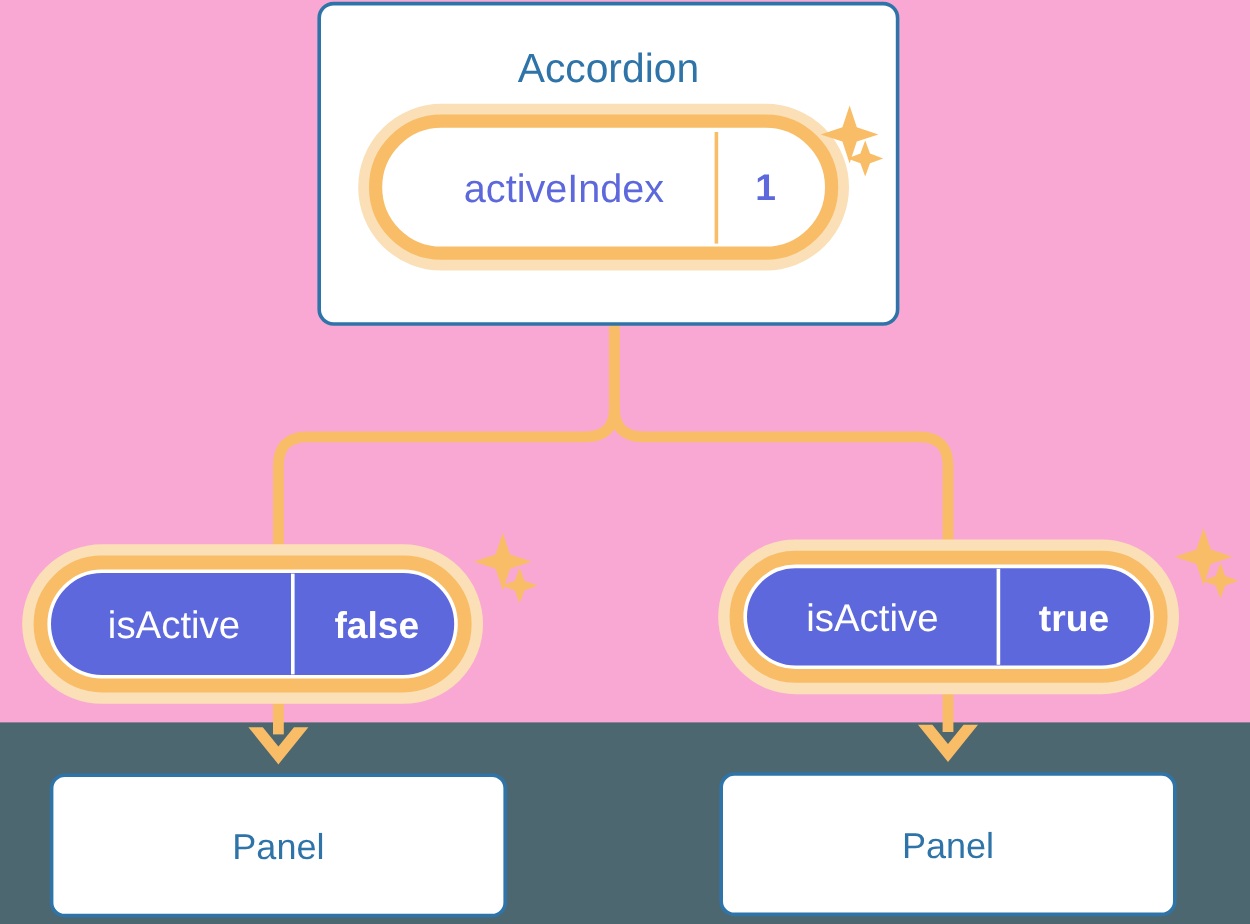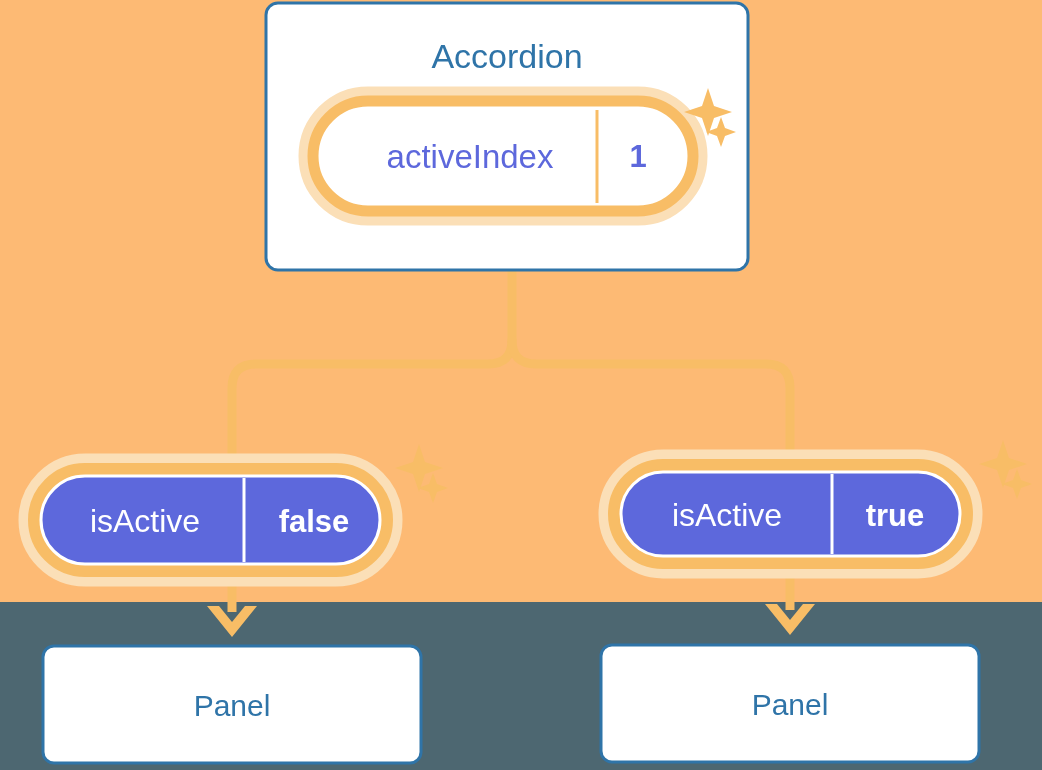--- a/index.html
+++ b/index.html
@@ -10,21 +10,21 @@
   body {
     width: 1042px;
     height: 770px;
     font-family: "Liberation Sans", sans-serif;
     overflow: hidden;
   }
   #stage {
     position: relative;
     width: 1042px;
     height: 602px;
-    background: #fdba74;
+    background: #f9a8d4;
   }
   #diagram {
     position: absolute;
     left: 0;
     top: 0;
     width: 1042px;
     height: 770px;
     display: block;
   }
   .t-title {

